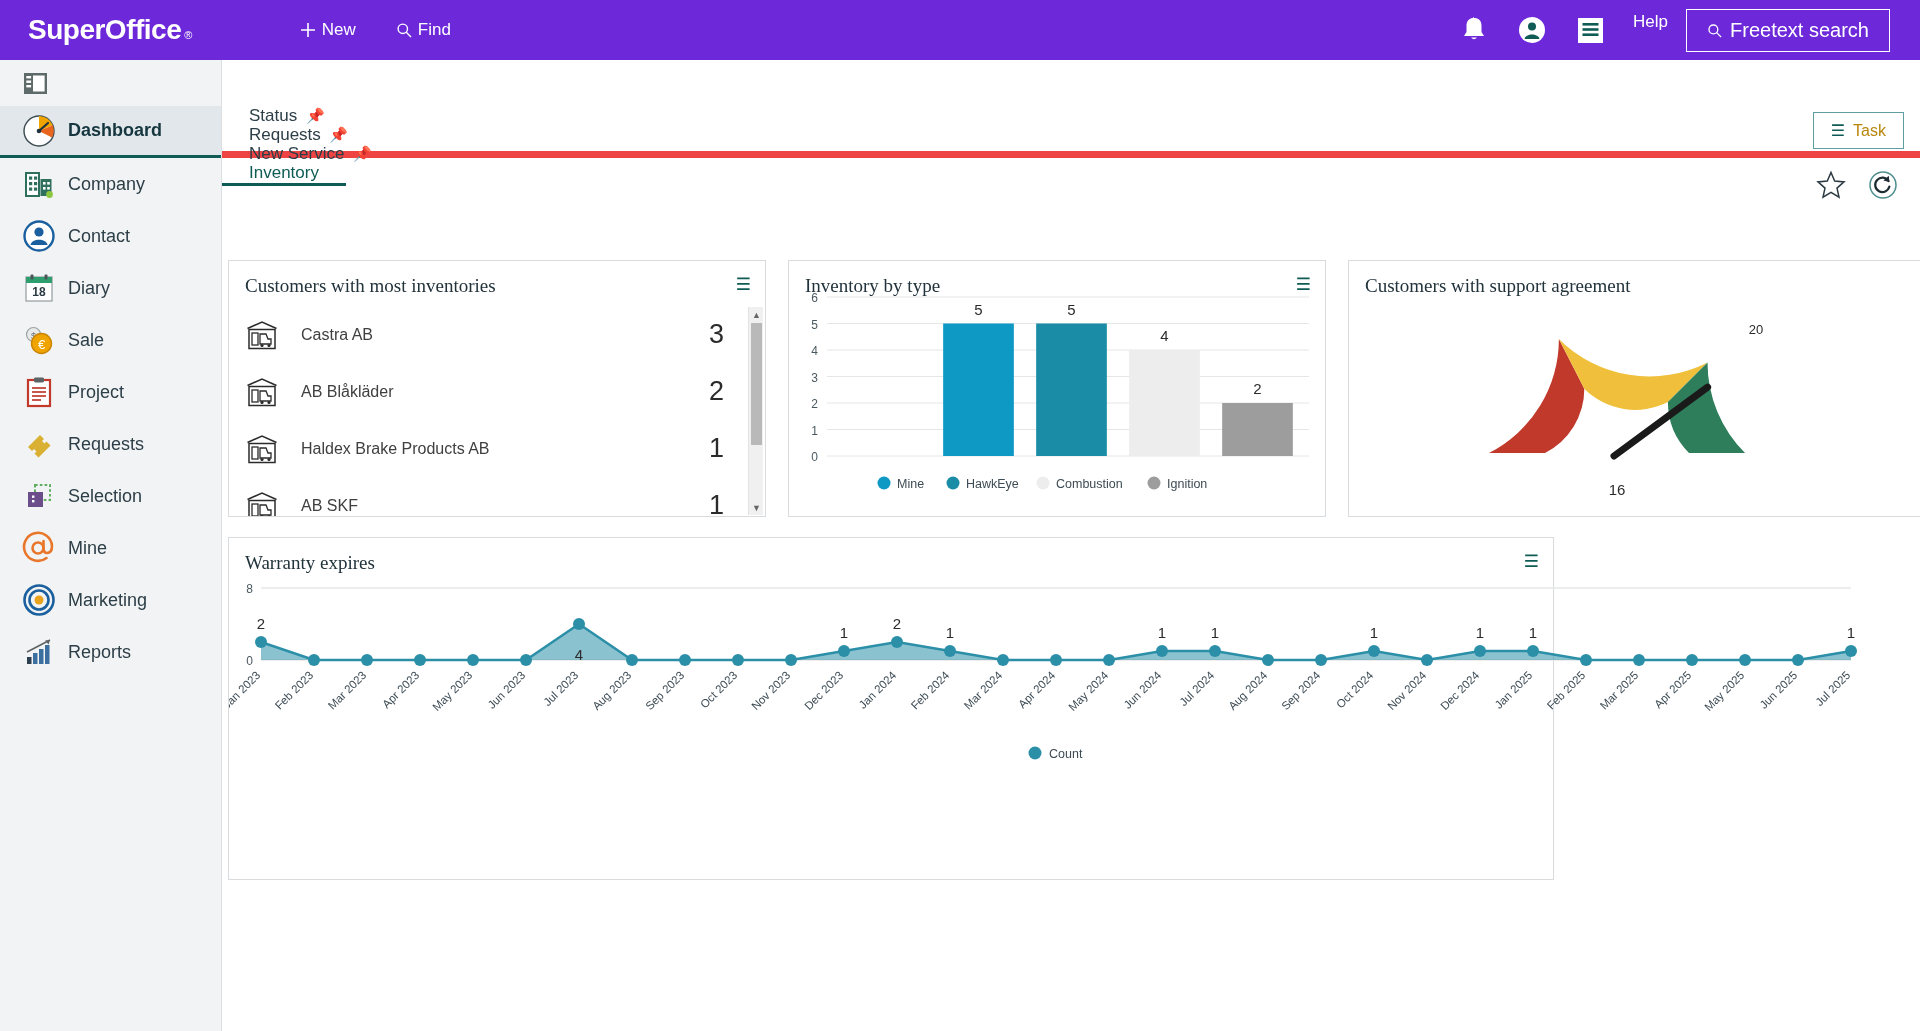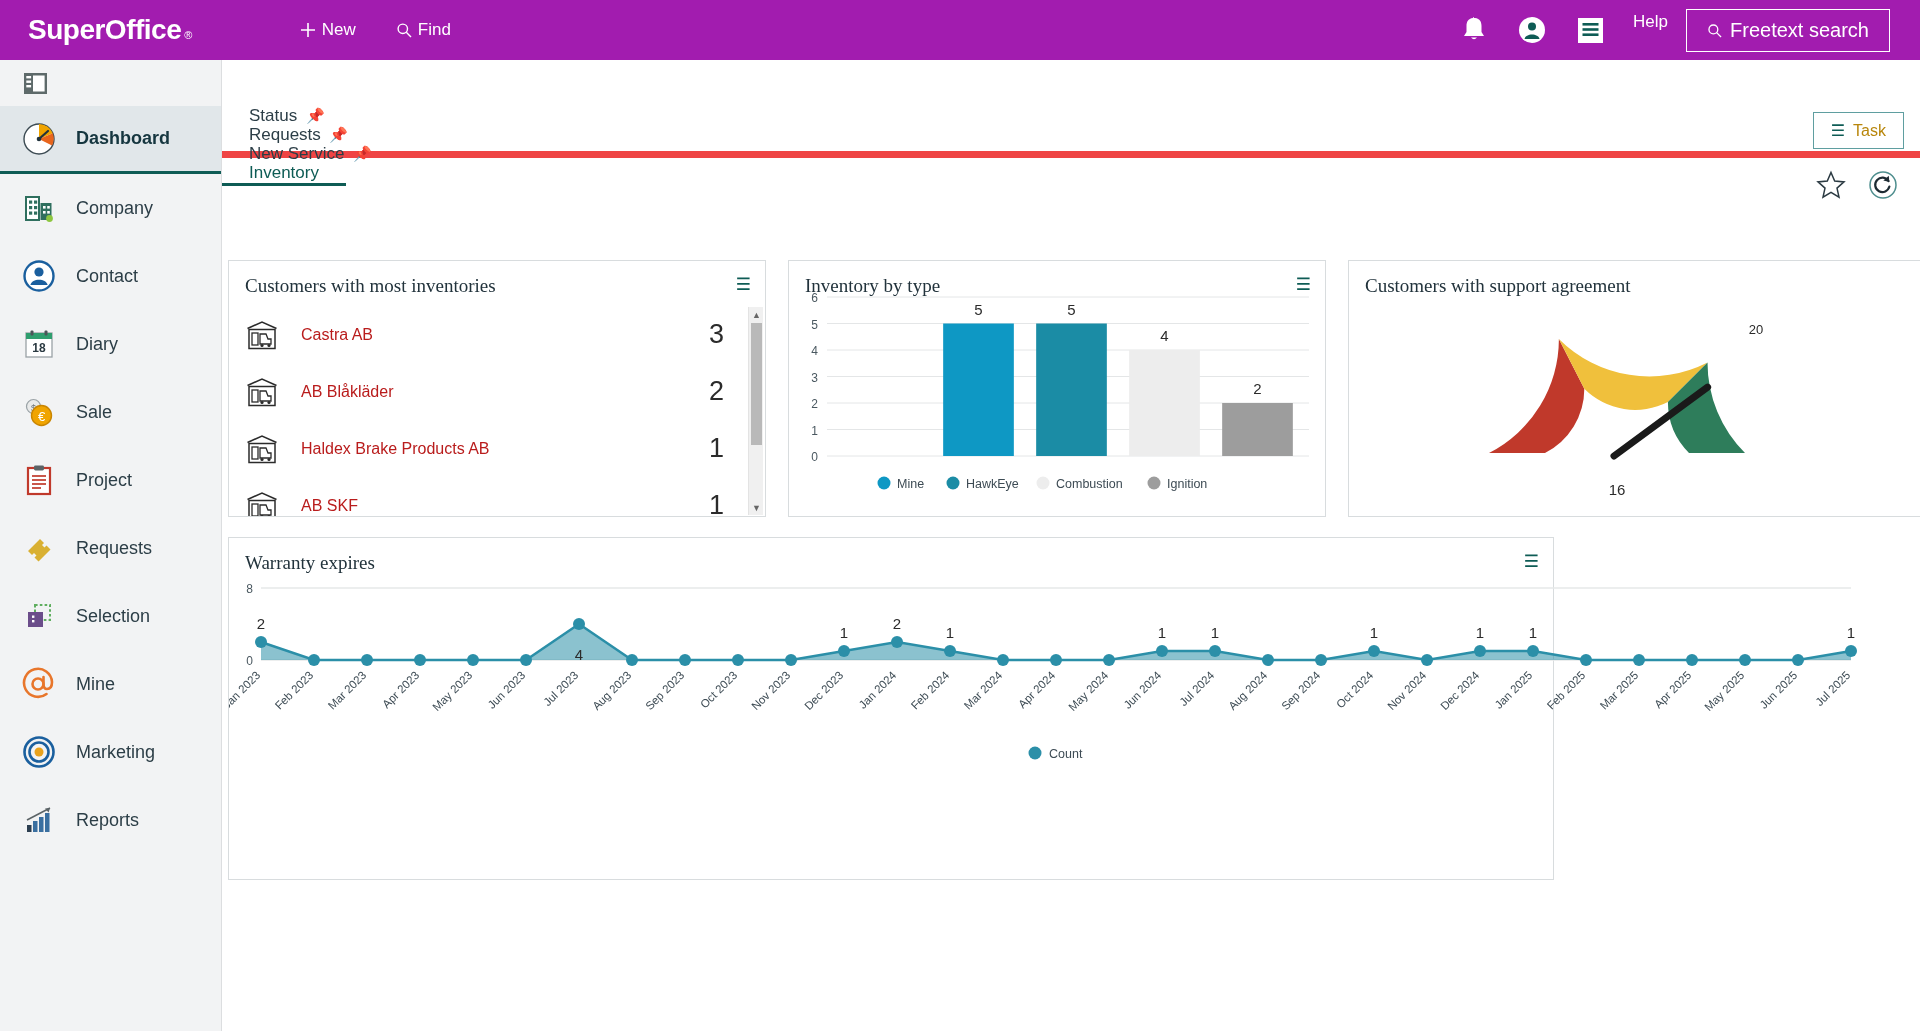--- a/index.html
+++ b/index.html
@@ -6,21 +6,21 @@
   html, body {
     width: 1920px; height: 1031px;
     font-family: "Liberation Sans", sans-serif;
     background: #ffffff;
     overflow: hidden;
   }
 
   
   .topbar {
     position: absolute; left: 0; top: 0; width: 1920px; height: 60px;
-    background: #a21caf; display: flex; align-items: center;
+    background: #6d28d9; display: flex; align-items: center;
   }
   .logo {
     margin-left: 28px; color: #fff; font-size: 28px; font-weight: bold;
     letter-spacing: -0.5px; display: flex; align-items: baseline;
   }
   .logo .reg { font-size: 11px; margin-left: 3px; font-weight: normal; }
   .tb-btn {
     color: #fff; font-size: 17px; display: flex; align-items: center;
     gap: 6px; cursor: pointer;
   }
@@ -34,22 +34,22 @@
     padding: 9px 20px; display: flex; align-items: center; gap: 8px; cursor: pointer;
   }
 
   
   .sidebar {
     position: absolute; left: 0; top: 60px; width: 222px; height: 971px;
     background: #f2f3f4; border-right: 1px solid #dcdee0;
   }
   .collapse-row { height: 46px; display: flex; align-items: center; padding-left: 22px; }
   .nav-item {
-    height: 68px; display: flex; align-items: center; padding-left: 22px;
-    gap: 20px; font-size: 18px; color: #2c3e47; cursor: pointer;
+    height: 52px; display: flex; align-items: center; padding-left: 22px;
+    gap: 12px; font-size: 18px; color: #2c3e47; cursor: pointer;
   }
   .nav-item.active {
     background: #e1e7ea; font-weight: bold; color: #15363f;
     border-bottom: 3px solid #0e5c55;
   }
   .nav-ico { width: 34px; height: 34px; flex: 0 0 34px; position: relative; }
 
   
   .main { position: absolute; left: 222px; top: 60px; width: 1698px; height: 971px; background: #ffffff; }
   .tabstrip {
@@ -87,21 +87,21 @@
 
   
   #card-customers { left: 6px; top: 200px; width: 538px; height: 257px; }
   .list-wrap {
     position: absolute; left: 1px; top: 45px; width: 536px; height: 210px; overflow: hidden;
   }
   .list-row {
     height: 57px; display: flex; align-items: center; padding: 0 0 0 15px;
   }
   .wh-ico { width: 34px; height: 32px; flex: 0 0 34px; }
-  .list-name { margin-left: 22px; font-size: 16px; color: #b91c1c; flex: 1; }
+  .list-name { margin-left: 22px; font-size: 16px; color: #404040; flex: 1; }
   .list-count { font-size: 27px; color: #2b2b2b; margin-right: 42px; }
   .scrollbar {
     position: absolute; right: 2px; top: 46px; width: 15px; height: 208px;
     background: #f0f0f0; border-left: 1px solid #e3e3e3;
   }
   .sb-arrow { width: 15px; height: 15px; display: flex; align-items: center; justify-content: center;
     font-size: 9px; color: #666; }
   .sb-thumb { position: absolute; left: 2px; top: 16px; width: 11px; height: 122px; background: #b9b9b9; }
 
   

